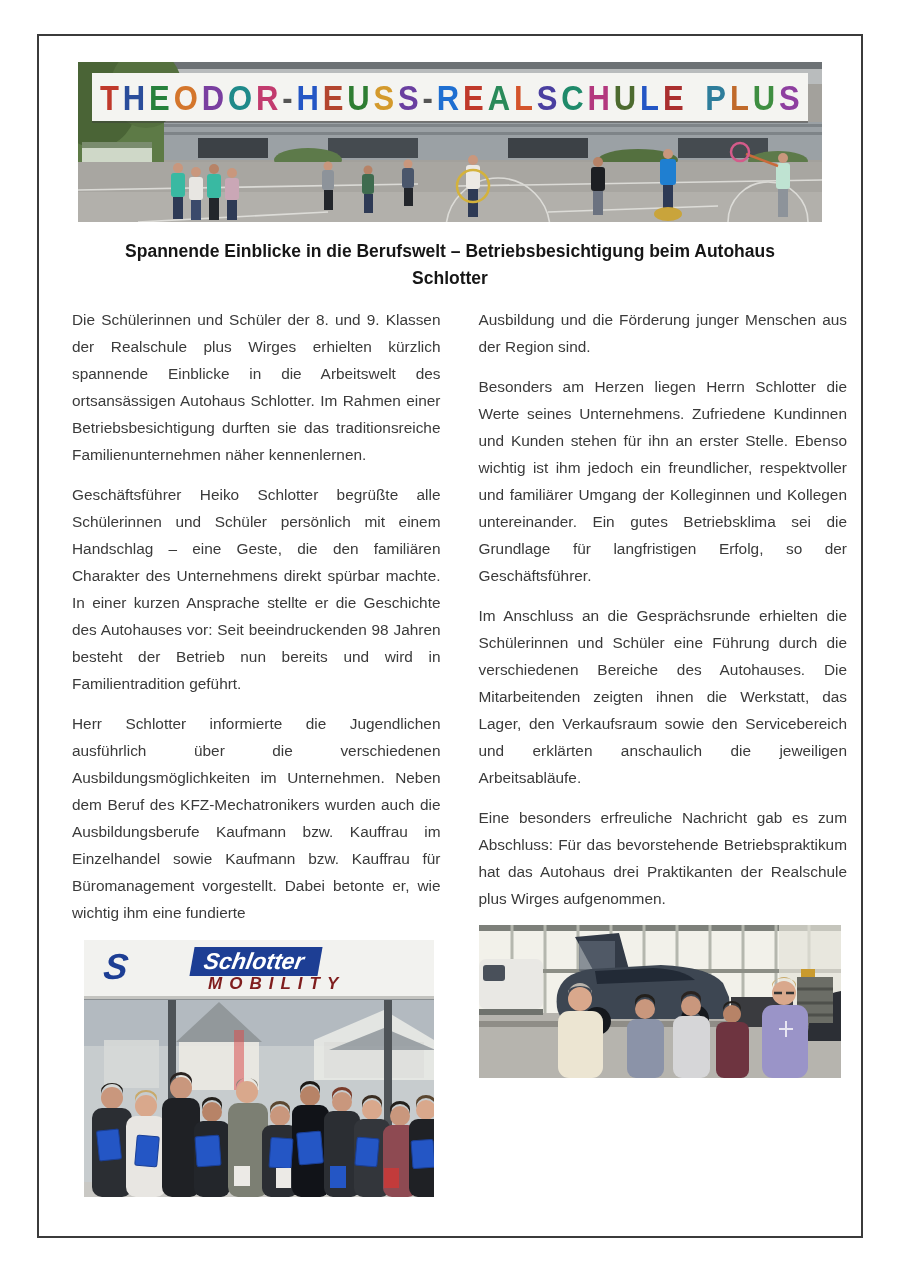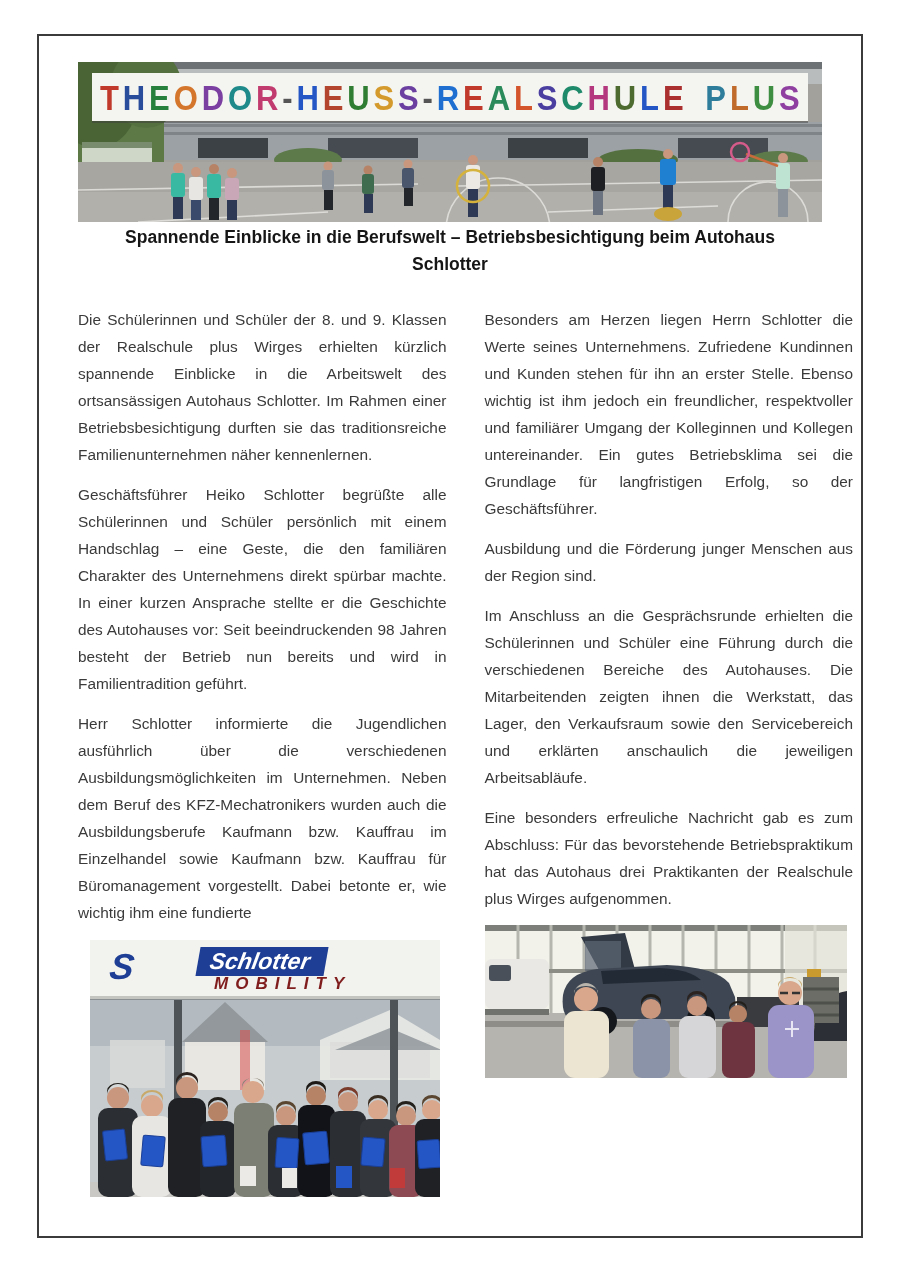--- a/index.html
+++ b/index.html
@@ -8,25 +8,25 @@
 
   
   .header-photo{position:absolute;left:78px;top:62px;width:744px;height:160px;overflow:hidden;}
   .header-photo svg{position:absolute;left:0;top:0;}
   .school-sign{position:absolute;left:14px;right:14px;top:11px;height:48px;background:#f4f4f1;
     display:flex;justify-content:space-between;align-items:center;padding:0 8px;
     font-weight:bold;font-size:31px;line-height:1;box-shadow:0 2px 0 rgba(60,60,60,.45);}
   .school-sign span{display:inline-block;min-width:7px;text-align:center;transform:scaleY(1.15);}
 
   
-  .article-title{position:absolute;left:90px;top:224px;width:720px;text-align:center;
+  .article-title{position:absolute;left:90px;top:238px;width:720px;text-align:center;
     font-size:17.5px;font-weight:bold;color:#161616;line-height:27px;}
 
   
-  .columns{position:absolute;left:78px;top:306px;width:775px;display:flex;gap:38px;}
+  .columns{position:absolute;left:72px;top:306px;width:775px;display:flex;gap:38px;}
   .col{flex:1 1 0;min-width:0;}
   .body-p{margin:0 0 13px 0;font-size:15.4px;line-height:27px;text-align:justify;color:#3a3a3a;}
 
   
   .mobility-photo{position:relative;width:350px;height:257px;margin:14px 0 0 12px;overflow:hidden;background:#d8d9d6;}
   .dealer-fascia{position:absolute;left:0;top:0;right:0;height:56px;background:#f2f2ef;border-bottom:3px solid #c4c4c0;}
   .dealer-logo{position:absolute;left:20px;top:6px;font-size:36px;font-weight:bold;font-style:italic;color:#1d3e94;transform:skewX(-8deg);}
   .dealer-brand{position:absolute;left:108px;top:7px;background:#1d3e94;color:#fff;font-weight:bold;font-style:italic;
     font-size:23px;line-height:26px;padding:1px 16px 2px 12px;transform:skewX(-10deg);}
   .dealer-sub{position:absolute;left:124px;top:34px;color:#7f1d1d;font-weight:bold;font-style:italic;font-size:17px;letter-spacing:7px;}
@@ -276,22 +276,22 @@
         </g>
       </svg>
       <div class="dealer-fascia"></div>
       <div class="dealer-logo">S</div>
       <div class="dealer-brand">Schlotter</div>
       <div class="dealer-sub">MOBILITY</div>
     </div>
   </div>
 
   <div class="col">
+    <p class="body-p">Ausbildung und die Förderung junger Menschen aus der Region sind.</p>
     <p class="body-p">Besonders am Herzen liegen Herrn Schlotter die Werte seines Unternehmens. Zufriedene Kundinnen und Kunden stehen für ihn an erster Stelle. Ebenso wichtig ist ihm jedoch ein freundlicher, respektvoller und familiärer Umgang der Kolleginnen und Kollegen untereinander. Ein gutes Betriebsklima sei die Grundlage für langfristigen Erfolg, so der Geschäftsführer.</p>
-    <p class="body-p">Ausbildung und die Förderung junger Menschen aus der Region sind.</p>
     <p class="body-p">Im Anschluss an die Gesprächsrunde erhielten die Schülerinnen und Schüler eine Führung durch die verschiedenen Bereiche des Autohauses. Die Mitarbeitenden zeigten ihnen die Werkstatt, das Lager, den Verkaufsraum sowie den Servicebereich und erklärten anschaulich die jeweiligen Arbeitsabläufe.</p>
     <p class="body-p">Eine besonders erfreuliche Nachricht gab es zum Abschluss: Für das bevorstehende Betriebspraktikum hat das Autohaus drei Praktikanten der Realschule plus Wirges aufgenommen.</p>
 
     <div class="workshop-photo">
       <svg width="362" height="153" viewBox="0 0 362 153">
 
         <g>
           <rect x="0" y="0" width="362" height="88" fill="#f2f1ea"></rect>
           <rect x="0" y="0" width="362" height="6" fill="#7d807a"></rect>
           <g stroke="#b5b7ae" stroke-width="3">

